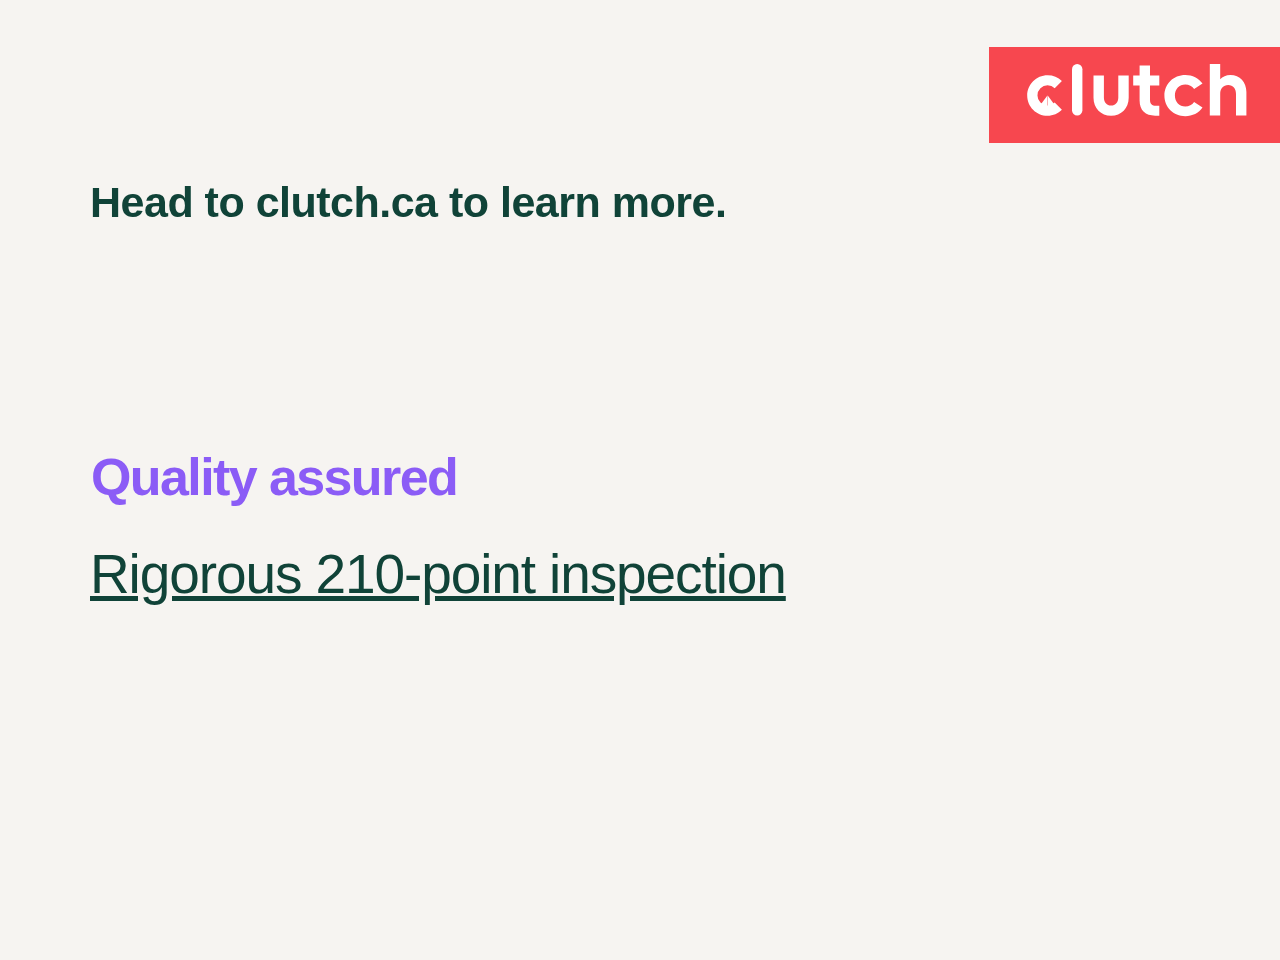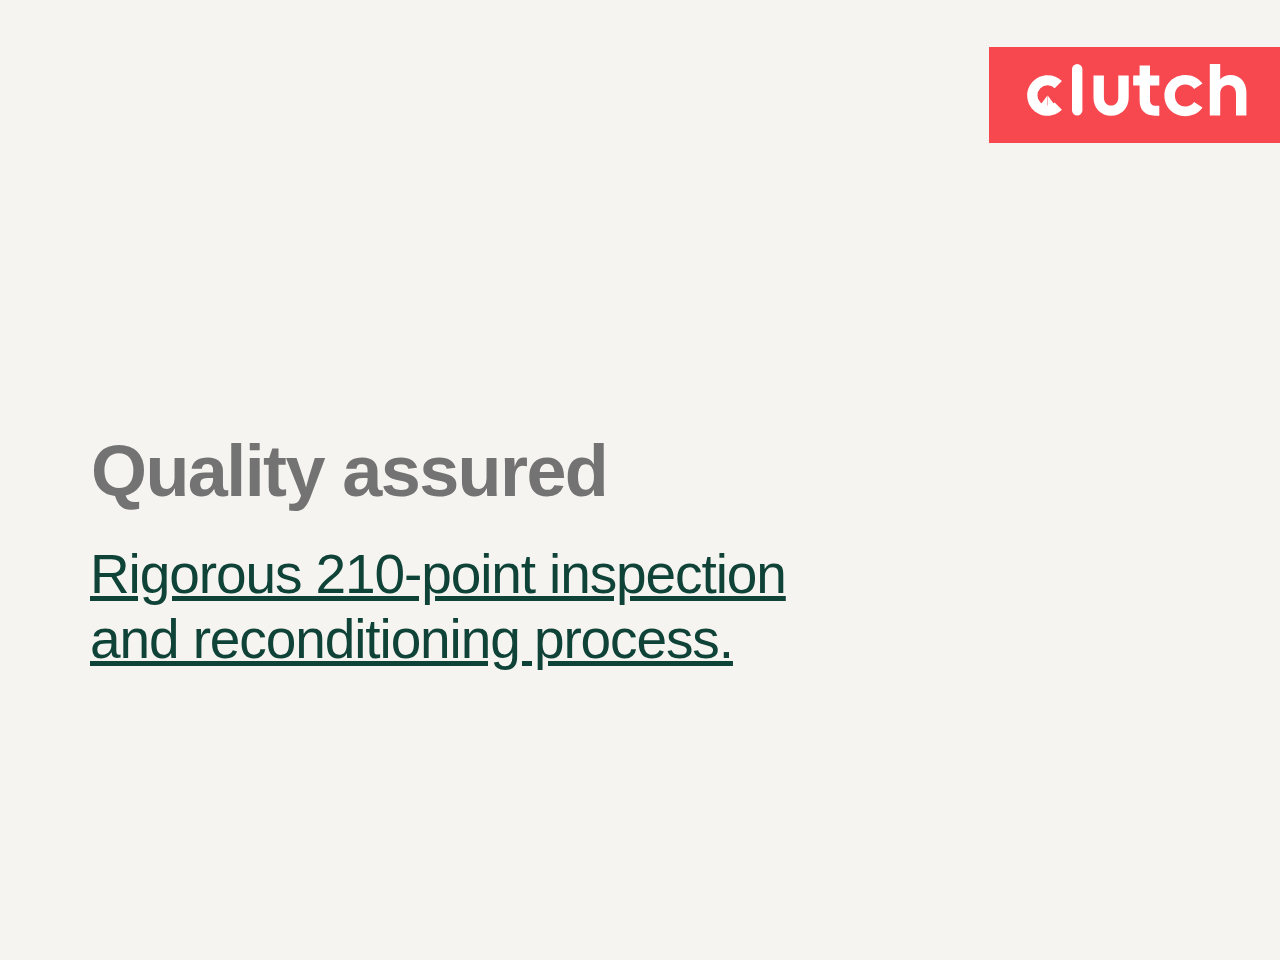--- a/index.html
+++ b/index.html
@@ -56,26 +56,26 @@
     line-height: 1.12;
     font-weight: 700;
     letter-spacing: -0.5px;
     color: #104338;
     white-space: nowrap;
   }
 
   .headline {
     position: absolute;
     left: 91px;
-    top: 434px;
-    font-size: 72px;
+    top: 450px;
+    font-size: 52px;
     line-height: 1.04;
     font-weight: 700;
     letter-spacing: -1.6px;
-    color: #737373;
+    color: #8b5cf6;
     white-space: nowrap;
   }
 
   .subcopy {
     position: absolute;
     left: 90px;
     top: 542px;
     font-size: 55px;
     line-height: 65px;
     font-weight: 400;
@@ -110,21 +110,21 @@
 
         <path fill="#ffffff" d="M125.6 3.4v10.2h-6.4v9.8h6.4v15.2c0 10 5.9 15.1 15.5 15.1h4.2v-9.9h-3.4c-3.9 0-5.9-1.9-5.9-6.1V23.4h9.3v-9.8h-9.3V3.4z"></path>
 
         <path fill="#ffffff" d="M171.3 12.9c-11.9 0-20.9 8.9-20.9 20.7 0 11.8 9 20.7 20.9 20.7 7.2 0 13.4-3.3 17.2-8.7l-8.4-5.5c-2 2.8-5.1 4.5-8.8 4.5-6 0-10.4-4.6-10.4-11s4.4-11 10.4-11c3.7 0 6.8 1.7 8.8 4.5l8.4-5.5c-3.8-5.4-10-8.7-17.2-8.7z"></path>
 
         <path fill="#ffffff" d="M195.8 2v51.4h10.4V31.9c0-5.4 3.1-9 8-9s7.8 3.6 7.8 9v21.5h10.4V30.1c0-10.4-6.5-17.2-16-17.2-4.3 0-7.9 1.6-10.2 4.4V2z"></path>
       </svg>
     </div>
   </div>
 
+  <div class="kicker">Head to clutch.ca to learn more.</div>
 
   <div class="headline">Quality assured</div>
 
   <div class="subcopy">
     <span class="line">Rigorous 210-point inspection</span>
-    <span class="line">and reconditioning process.</span>
   </div>
 
 </div>
 
 </body></html>

